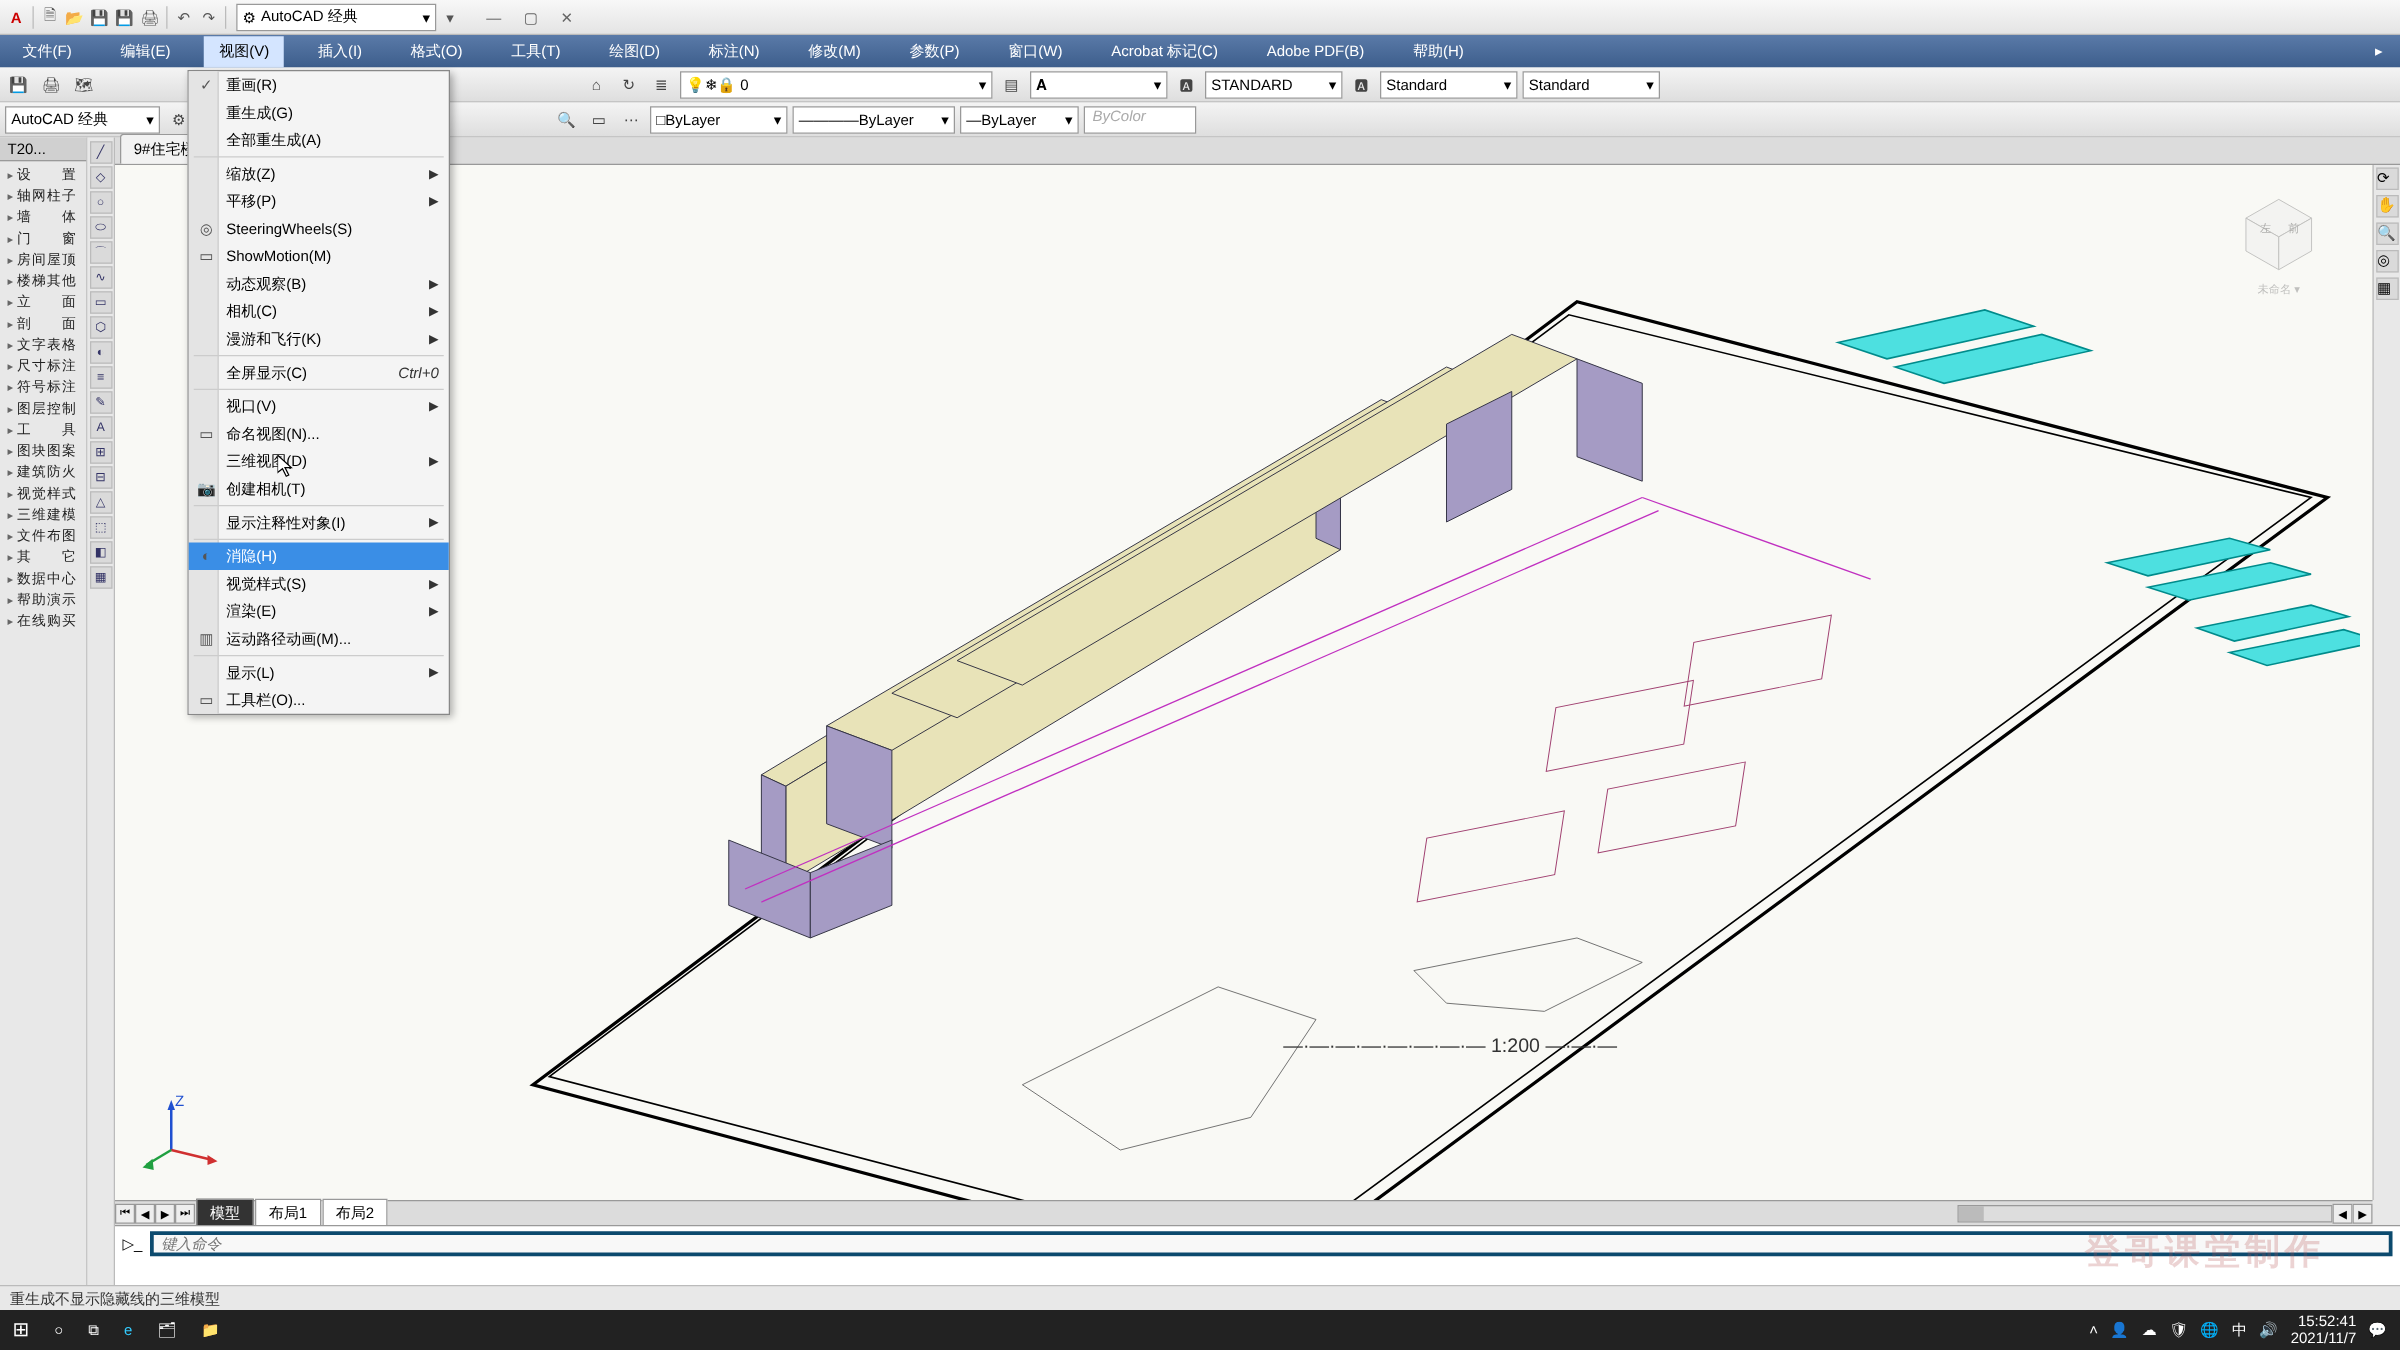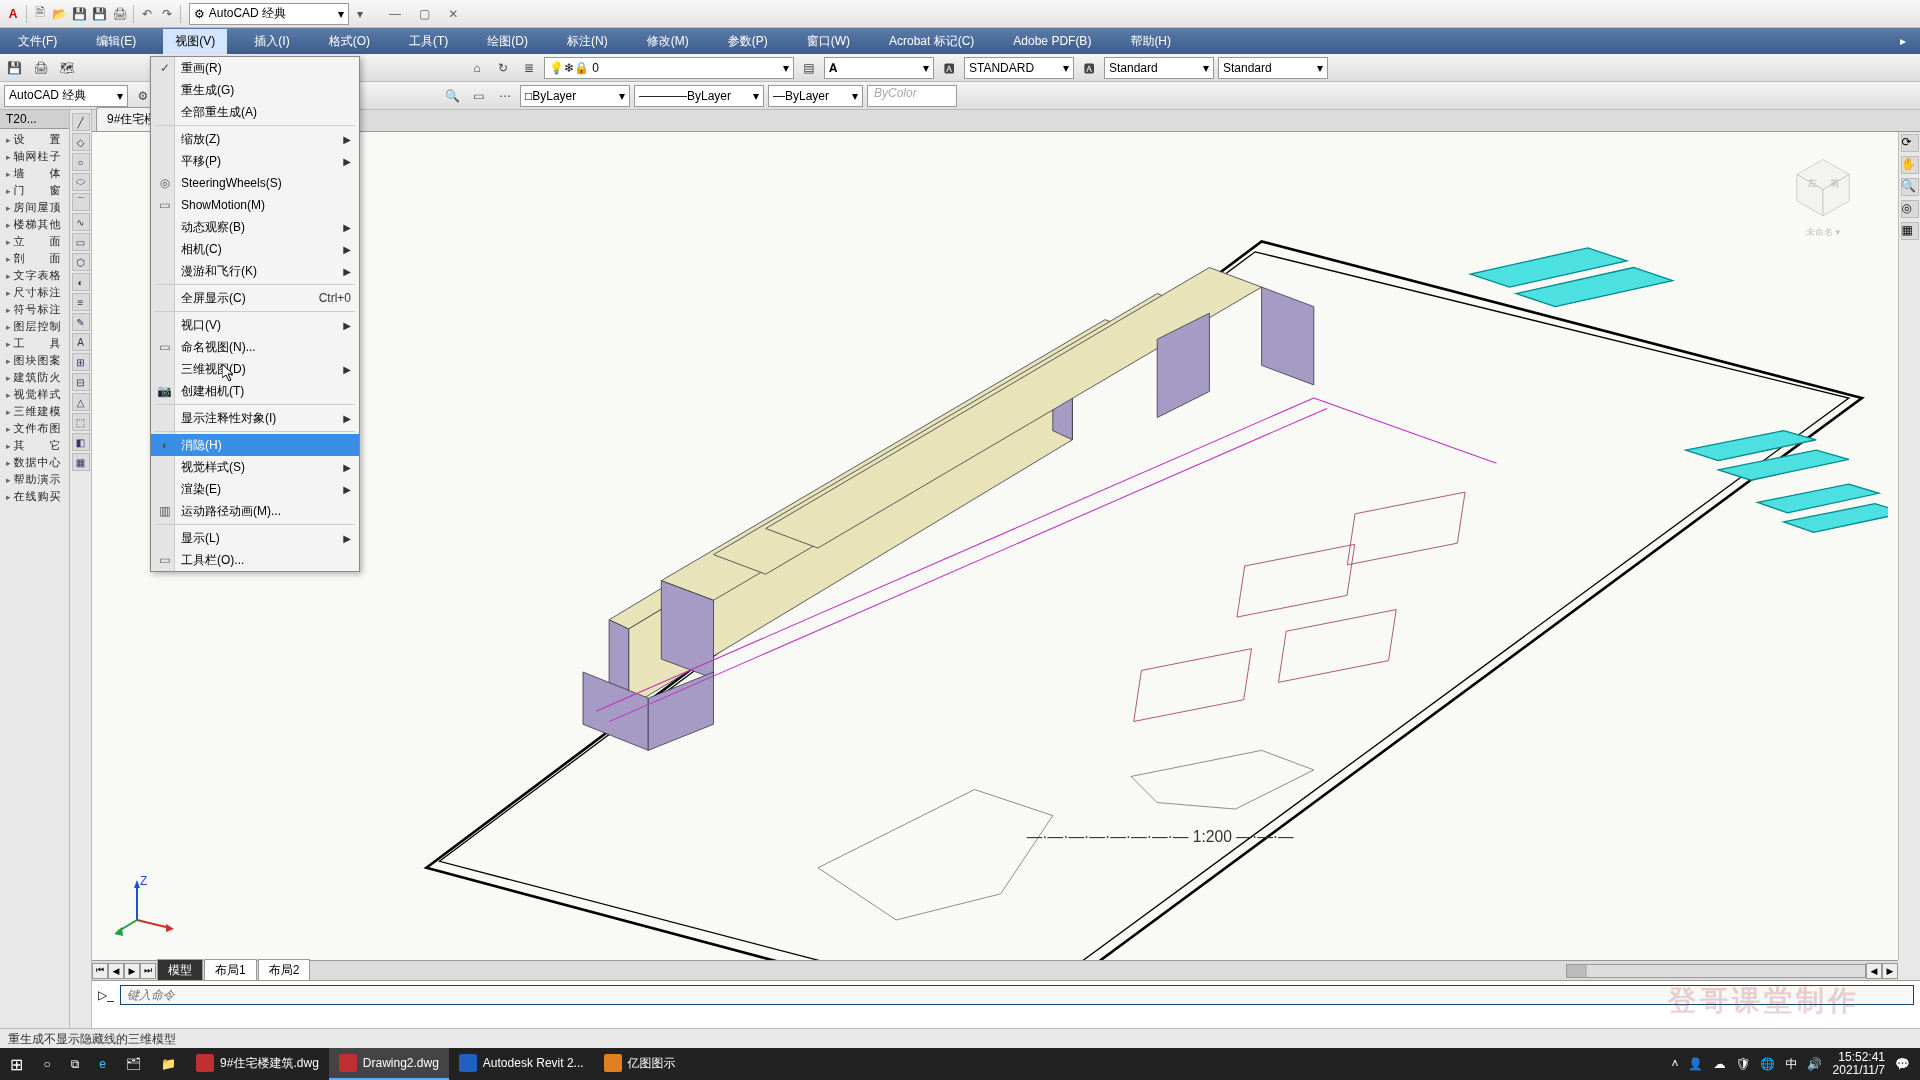--- a/index.html
+++ b/index.html
@@ -58,36 +58,36 @@
 
 .right-bar{position:absolute;right:0;top:132px;bottom:120px;width:22px;background:#e8e8e8;border-left:1px solid #bbb;display:flex;flex-direction:column;align-items:center;}
 .right-bar .vbtn{width:18px;height:18px;margin:2px 0;background:#dadada;border:1px solid #bbb;}
 
 
 .dropdown{position:absolute;left:150px;top:56px;width:210px;background:#f4f4f4;border:1px solid #888;box-shadow:2px 2px 6px rgba(0,0,0,0.3);z-index:100;}
 .dropdown .dd-item{height:22px;display:flex;align-items:center;padding:0 8px 0 30px;position:relative;}
 .dropdown .dd-item.sep{height:1px;background:#ccc;margin:2px 4px;padding:0;}
 .dropdown .dd-item .dd-icon{position:absolute;left:6px;width:16px;text-align:center;color:#555;}
 .dropdown .dd-item .dd-arrow{margin-left:auto;color:#333;font-size:10px;}
-.dropdown .dd-item .dd-accel{margin-left:auto;color:#333;}
+.dropdown .dd-item .dd-accel{margin-left:auto;color:#333;font-style:italic;}
 .dropdown .dd-item.highlight{background:#3a8ee6;color:#fff;}
 .dropdown .icon-strip{position:absolute;left:0;top:0;bottom:0;width:24px;background:#e4e4e4;border-right:1px solid #ccc;}
 
 
 .bottom-tabs{position:absolute;left:92px;right:22px;bottom:100px;height:20px;background:#dcdcdc;border-top:1px solid #999;display:flex;align-items:center;}
 .bottom-tabs .nav-btns{display:flex;}
 .bottom-tabs .nav-btn{width:16px;height:16px;border:1px solid #999;background:#eee;display:flex;align-items:center;justify-content:center;font-size:9px;}
 .bottom-tabs .btab{padding:2px 10px;border:1px solid #999;background:#fff;margin-left:1px;}
 .bottom-tabs .btab.active{background:#333;color:#fff;}
 .bottom-tabs .hscroll{margin-left:auto;display:flex;align-items:center;}
 
 .cmd-area{position:absolute;left:92px;right:0;bottom:52px;height:48px;background:#fff;border-top:1px solid #999;padding:2px 6px;}
 .cmd-area .cmd-hist{color:#333;padding:2px 0;}
 .cmd-area .cmd-input{display:flex;align-items:center;gap:6px;margin-top:2px;}
-.cmd-area .cmd-input input{flex:1;border:1px solid #0c4a6e;height:20px;padding:0 6px;font-style:italic;color:#888;background:#f8f8f8;}
+.cmd-area .cmd-input input{flex:1;border:3px solid #0c4a6e;height:20px;padding:0 6px;font-style:italic;color:#888;background:#f8f8f8;}
 
 .statusbar{position:absolute;left:0;right:0;bottom:32px;height:20px;background:#e8e8e8;border-top:1px solid #bbb;padding:2px 8px;color:#333;}
 
 
 .taskbar{position:absolute;left:0;right:0;bottom:0;height:32px;background:#222;display:flex;align-items:center;color:#fff;}
 .taskbar .tb-item{padding:0 10px;height:32px;display:flex;align-items:center;gap:6px;}
 .taskbar .tb-item.app{border-bottom:2px solid transparent;}
 .taskbar .tb-item.app.active{background:#444;border-bottom-color:#6af;}
 .taskbar .tb-item .ico{width:18px;height:18px;display:inline-block;}
 .taskbar .tray{margin-left:auto;display:flex;align-items:center;gap:10px;padding:0 10px;}
@@ -476,38 +476,20 @@
 
 <div class="taskbar">
   <div class="tb-item">
       <span style="font-size:16px">⊞</span>
     </div>
   <div class="tb-item">○</div>
   <div class="tb-item">⧉</div>
   <div class="tb-item" style="color:#3cf">e</div>
   <div class="tb-item">🗂</div>
   <div class="tb-item">📁</div>
-  <div id="tbapps" style="display:flex">
-      <div class="tb-item app">
-        <span class="ico" style="background: rgb(192, 48, 48); border-radius: 2px;"></span>
-        <span>9#住宅楼建筑.dwg</span>
-      </div>
-      <div class="tb-item app active">
-        <span class="ico" style="background: rgb(192, 48, 48); border-radius: 2px;"></span>
-        <span>Drawing2.dwg</span>
-      </div>
-      <div class="tb-item app">
-        <span class="ico" style="background: rgb(32, 96, 192); border-radius: 2px;"></span>
-        <span>Autodesk Revit 2...</span>
-      </div>
-      <div class="tb-item app">
-        <span class="ico" style="background: rgb(224, 128, 32); border-radius: 2px;"></span>
-        <span>亿图图示</span>
-      </div>
-    </div>
   <div class="tray">
     <span>˄</span>
     <span>👤</span>
     <span>☁</span>
     <span>🛡</span>
     <span>🌐</span>
     <span>中</span>
     <span>🔊</span>
     <div class="time">
       <div>15:52:41</div>

